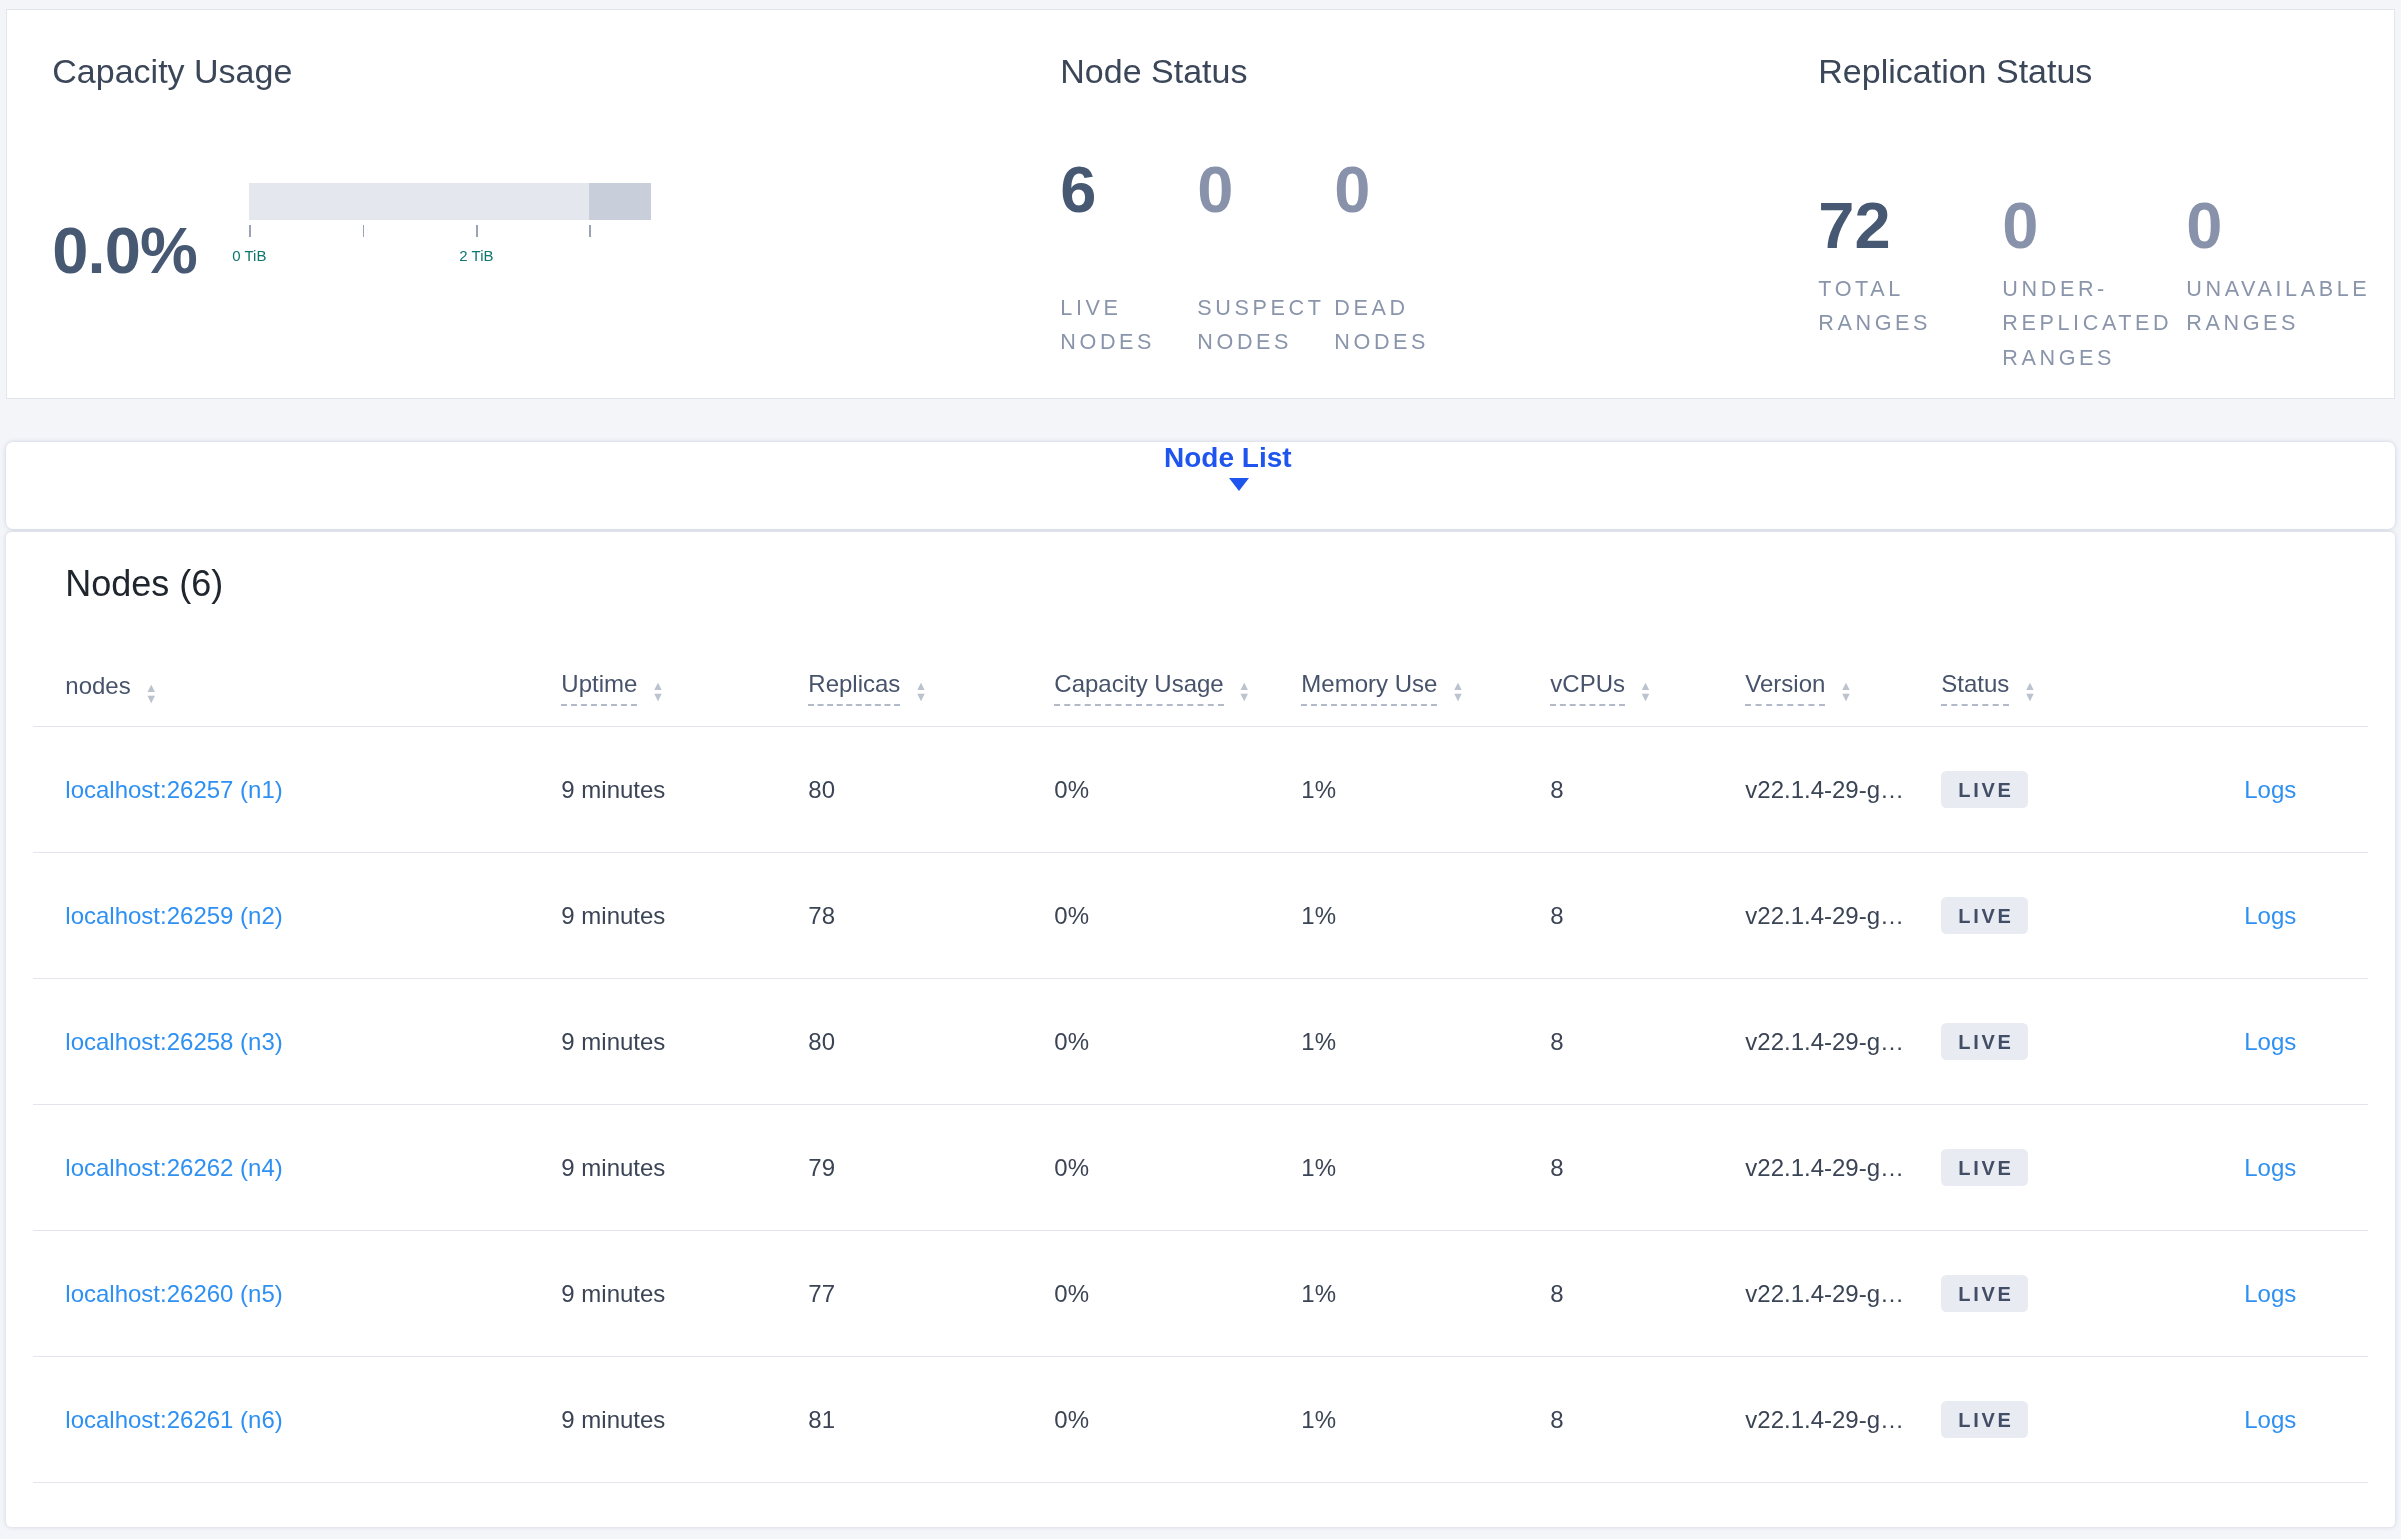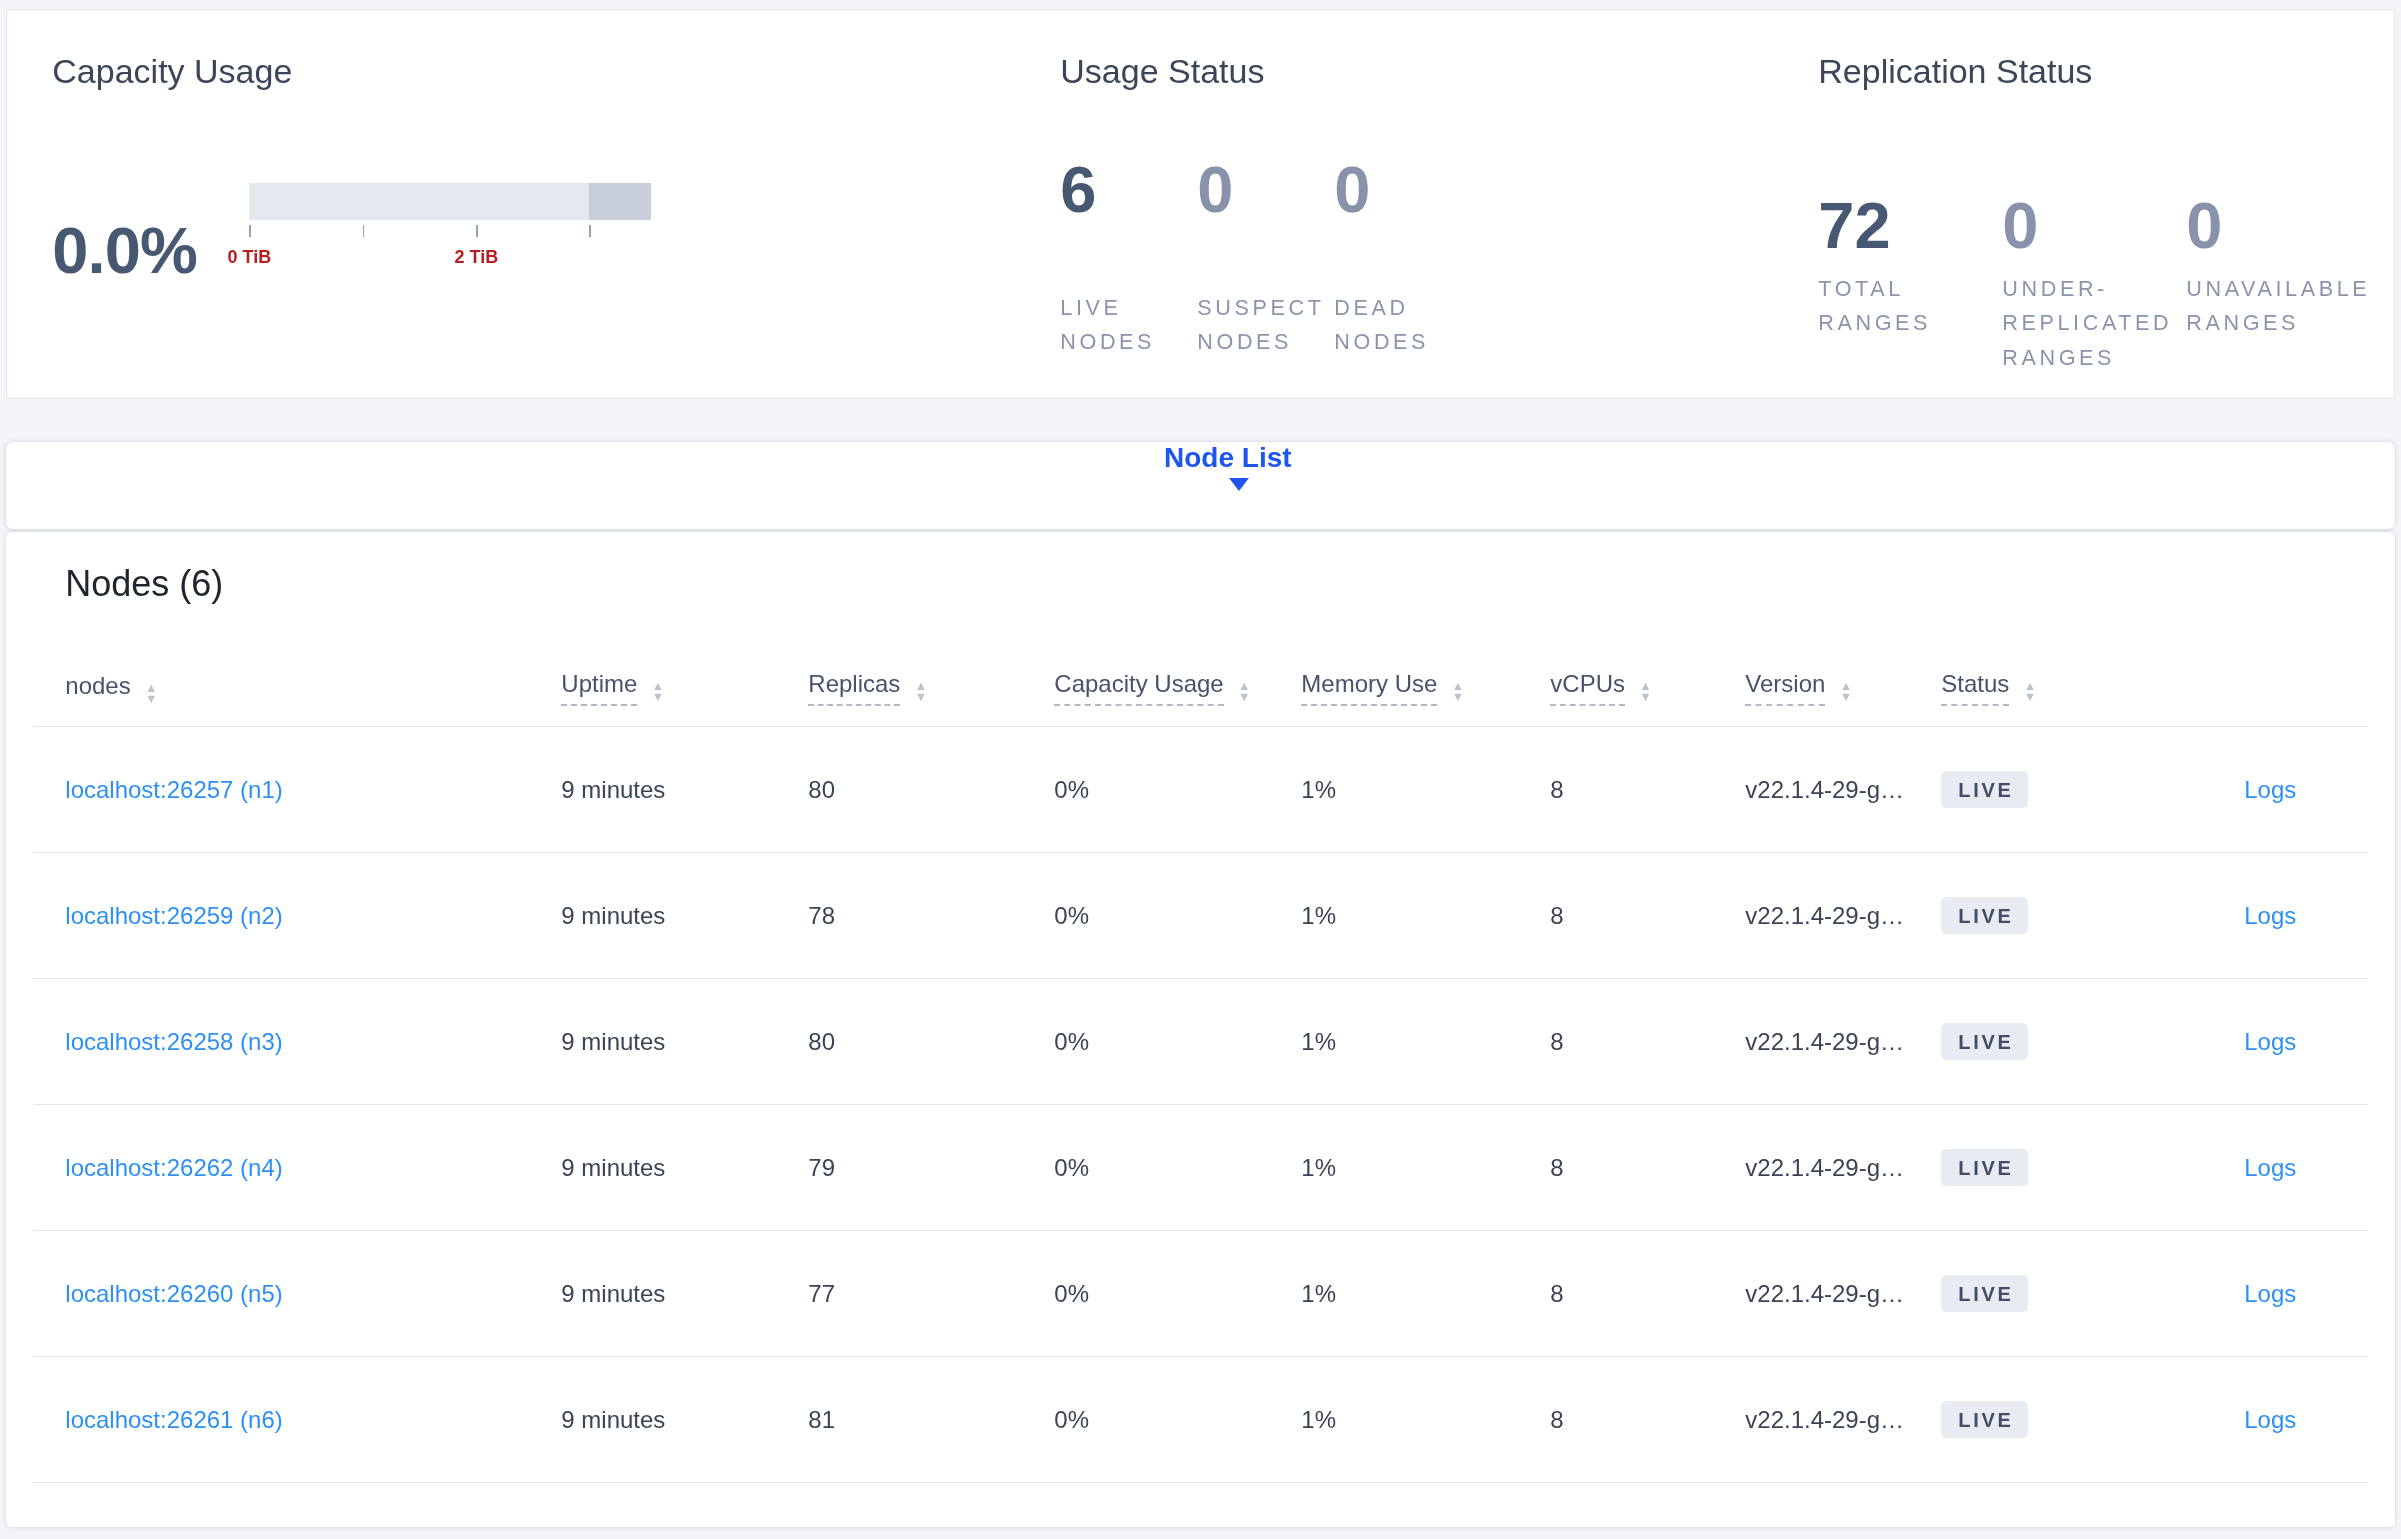--- a/index.html
+++ b/index.html
@@ -24,21 +24,21 @@
   .section-replication { flex: 1; gap: 36px; }
   .section-title { font-size: 34px; font-weight: 500; color: #3b4758; line-height: 1.2; }
 
   .cap-content { display: flex; align-items: flex-end; margin-top: 86px; gap: 48px; }
   .cap-percent { font-size: 65px; font-weight: 600; color: #475872; line-height: 1; width: 149px; letter-spacing: -0.9px; }
   .cap-barwrap { width: 402px; margin-top: 5.4px; position: relative; }
   .cap-bar { height: 37px; width: 100%; position: relative; overflow: hidden; }
   .cap-bar-segment { position: absolute; top: 0; bottom: 0; }
   .cap-axis { position: relative; height: 63px; }
   .cap-tick { position: absolute; top: 4.5px; width: 1.8px; height: 12.6px; background: #9aa3b5; }
-  .cap-tick-label { position: absolute; top: 27px; transform: translateX(-50%); font-size: 18px; color: #b91c1c; white-space: nowrap; font-weight: bold; }
+  .cap-tick-label { position: absolute; top: 27px; transform: translateX(-50%); font-size: 15px; color: #0f766e; white-space: nowrap; }
   .cap-used-row { margin-top: auto; display: flex; align-items: baseline; }
   .small-caps-label { font-size: 21.6px; letter-spacing: 3.6px; color: #8a95ab; font-weight: 500; }
   .cap-value { font-size: 40px; font-weight: 600; color: #3b4758; letter-spacing: -0.5px; }
   .cap-used-row .v1 { margin-left: 41px; }
   .cap-used-row .l2 { margin-left: 58px; }
   .cap-used-row .v2 { margin-left: 40px; }
 
   .stats-row { display: flex; flex: 1; margin-top: 65px; }
   .stat-col { display: flex; flex-direction: column; }
   .section-nodes .stat-col { width: 137px; }
@@ -112,21 +112,21 @@
             <div class="cap-tick" style="left: 28.2%;"></div>
             <div class="cap-tick" style="left: 56.5%;"></div>
             <div class="cap-tick-label" style="left: 56.5%;">2 TiB</div>
             <div class="cap-tick" style="left: 84.5%;"></div>
           </div>
       </div>
     </div>
   </div>
 
   <div class="section section-nodes">
-    <div class="section-title">Usage Status</div>
+    <div class="section-title">Node Status</div>
     <div class="stats-row">
       <div class="stat-col">
         <div class="stat-number">6</div>
         <div class="stat-label">LIVE NODES</div>
       </div>
       <div class="stat-col">
         <div class="stat-number muted">0</div>
         <div class="stat-label">SUSPECT NODES</div>
       </div>
       <div class="stat-col">

